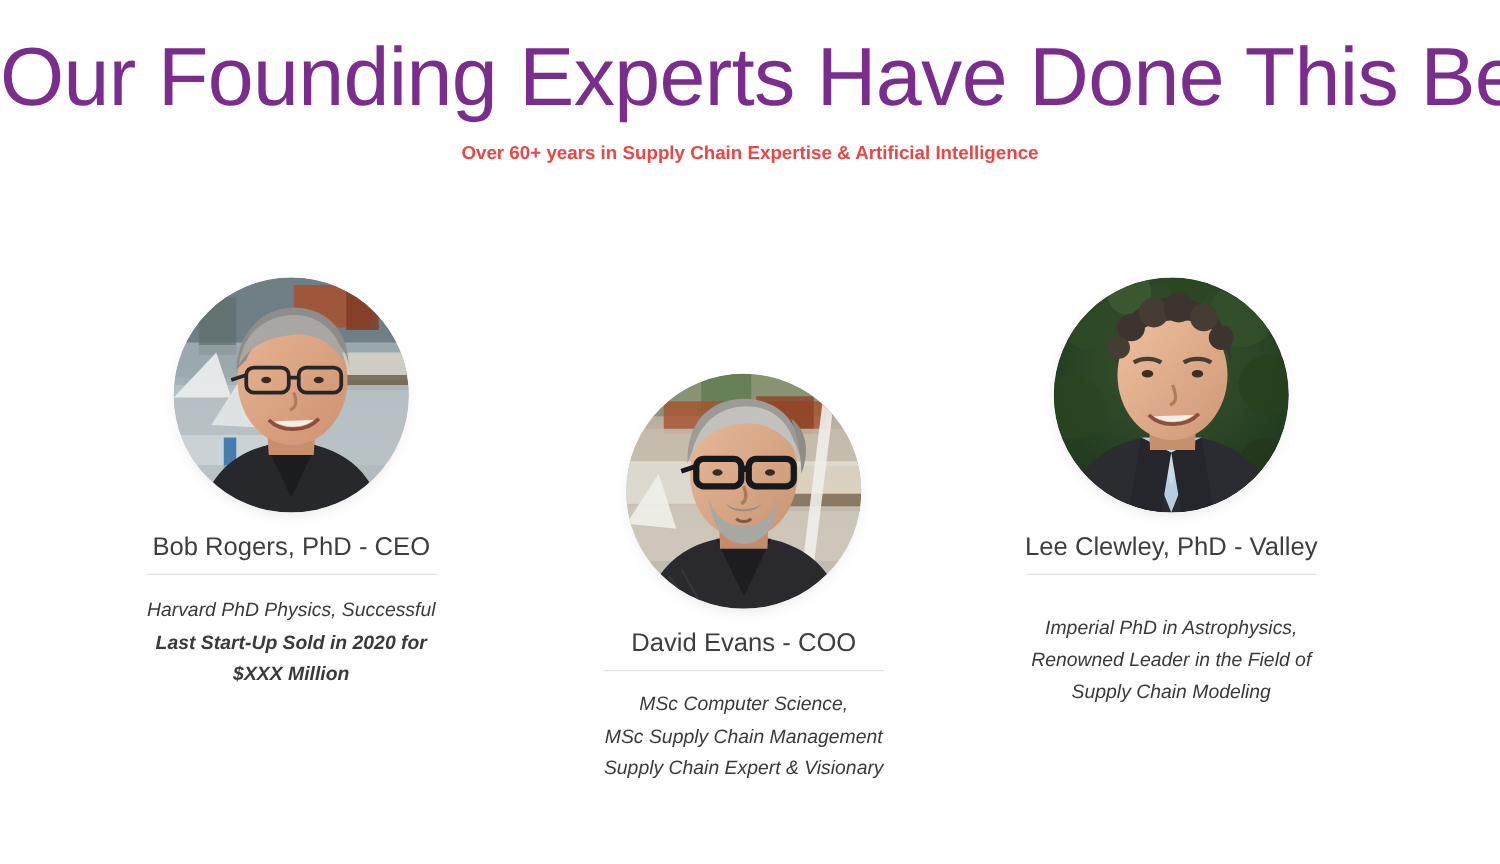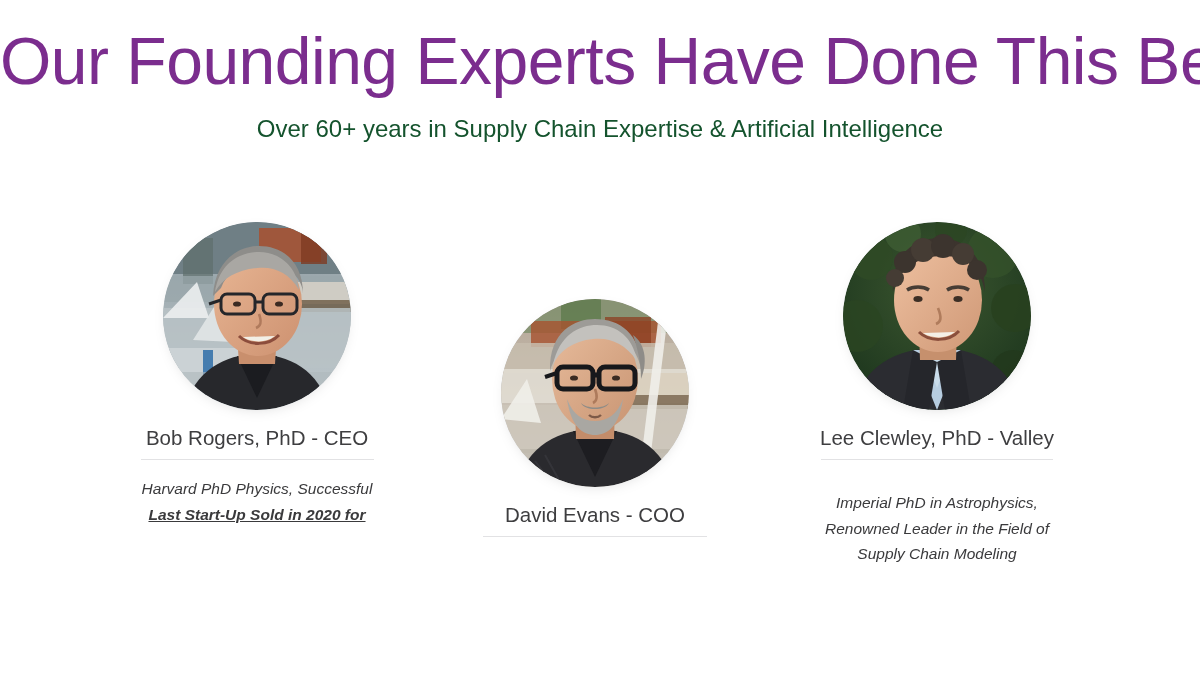--- a/index.html
+++ b/index.html
@@ -31,23 +31,23 @@
     line-height: 1.08;
     white-space: nowrap;
   }
 
   #slide-subtitle {
     position: absolute;
     left: 0;
     top: 113px;
     width: 1200px;
     text-align: center;
-    font-size: 24px;
-    font-weight: 400;
-    color: #14532d;
+    font-size: 15px;
+    font-weight: 700;
+    color: #ef4444;
     line-height: 1.3;
     white-space: nowrap;
   }
 
   
   .person-card {
     position: absolute;
     text-align: center;
   }
 
@@ -99,24 +99,24 @@
 
   .bio {
     margin-top: 14px;
     font-size: 15.5px;
     font-style: italic;
     color: #3A3A3C;
     line-height: 1.67;
   }
 
   .bio-line { white-space: nowrap; }
-  .bio-line.bold { font-weight: 700; text-decoration: underline; }
+  .bio-line.bold { font-weight: 700; }
 
   
-  #card-bob      { left: 116px; top: 222px; width: 282px; }
+  #card-bob      { left: 92px; top: 222px; width: 282px; }
   #card-bob  .name-divider { width: 233px; }
   #card-bob  .bio { margin-top: 16px; }
 
   #card-david    { left: 450px; top: 299px; width: 290px; }
   #card-david .name-divider { width: 224px; }
   #card-david .bio { margin-top: 14px; }
 
   #card-lee      { left: 789px; top: 222px; width: 296px; }
   #card-lee  .name-divider { width: 232px; }
   #card-lee  .bio { margin-top: 30px; }
@@ -184,20 +184,21 @@
           <path d="M80 115 C89 121 104 121 112 114 Z" fill="#f2efe6"></path>
         </g>
       </svg>
     </div>
   </div>
   <div class="person-name">Bob Rogers, PhD - CEO</div>
   <div class="name-divider"></div>
   <div class="bio">
     <div class="bio-line">Harvard PhD Physics, Successful</div>
     <div class="bio-line bold">Last Start-Up Sold in 2020 for</div>
+    <div class="bio-line bold">$XXX Million</div>
   </div>
 </div>
 
 <div class="person-card" id="card-david">
   <div class="photo-wrap">
     <div class="photo-shadow"></div>
     <div class="photo">
       <svg viewBox="0 0 188 188" xmlns="http://www.w3.org/2000/svg" aria-hidden="true">
         <defs>
           <clipPath id="clipDav">
@@ -251,20 +252,25 @@
 
           <path d="M66 100 C70 128 82 136 94 136 C106 136 118 128 122 100 C116 116 106 122 94 122 C82 122 72 116 66 100 Z" fill="#a9a7a2"></path>
           <path d="M80 104 C86 110 102 110 108 104 C104 112 84 112 80 104 Z" fill="#8e8c87"></path>
           <path d="M88 116 C91 119 97 119 100 116" stroke="#7d5a48" stroke-width="2.4" fill="none"></path>
         </g>
       </svg>
     </div>
   </div>
   <div class="person-name">David Evans - COO</div>
   <div class="name-divider"></div>
+  <div class="bio">
+    <div class="bio-line">MSc Computer Science,</div>
+    <div class="bio-line">MSc Supply Chain Management</div>
+    <div class="bio-line">Supply Chain Expert &amp; Visionary</div>
+  </div>
 </div>
 
 <div class="person-card" id="card-lee">
   <div class="photo-wrap">
     <div class="photo-shadow"></div>
     <div class="photo">
       <svg viewBox="0 0 188 188" xmlns="http://www.w3.org/2000/svg" aria-hidden="true">
         <defs>
           <clipPath id="clipLee">
               <circle cx="94" cy="94" r="94"></circle>

